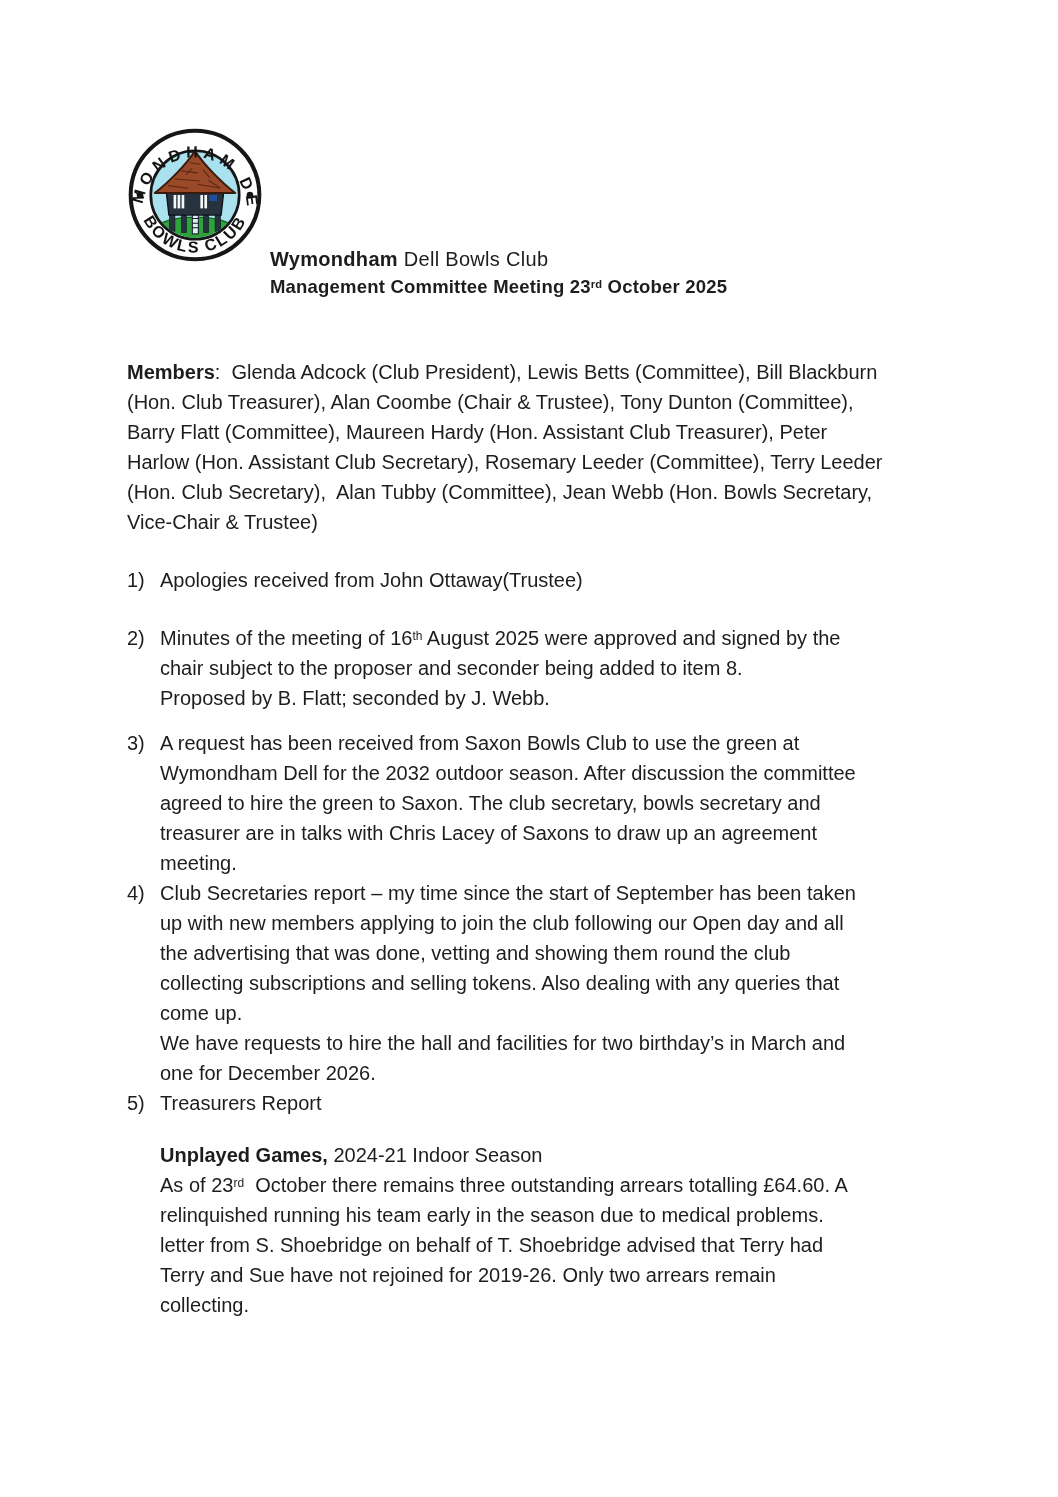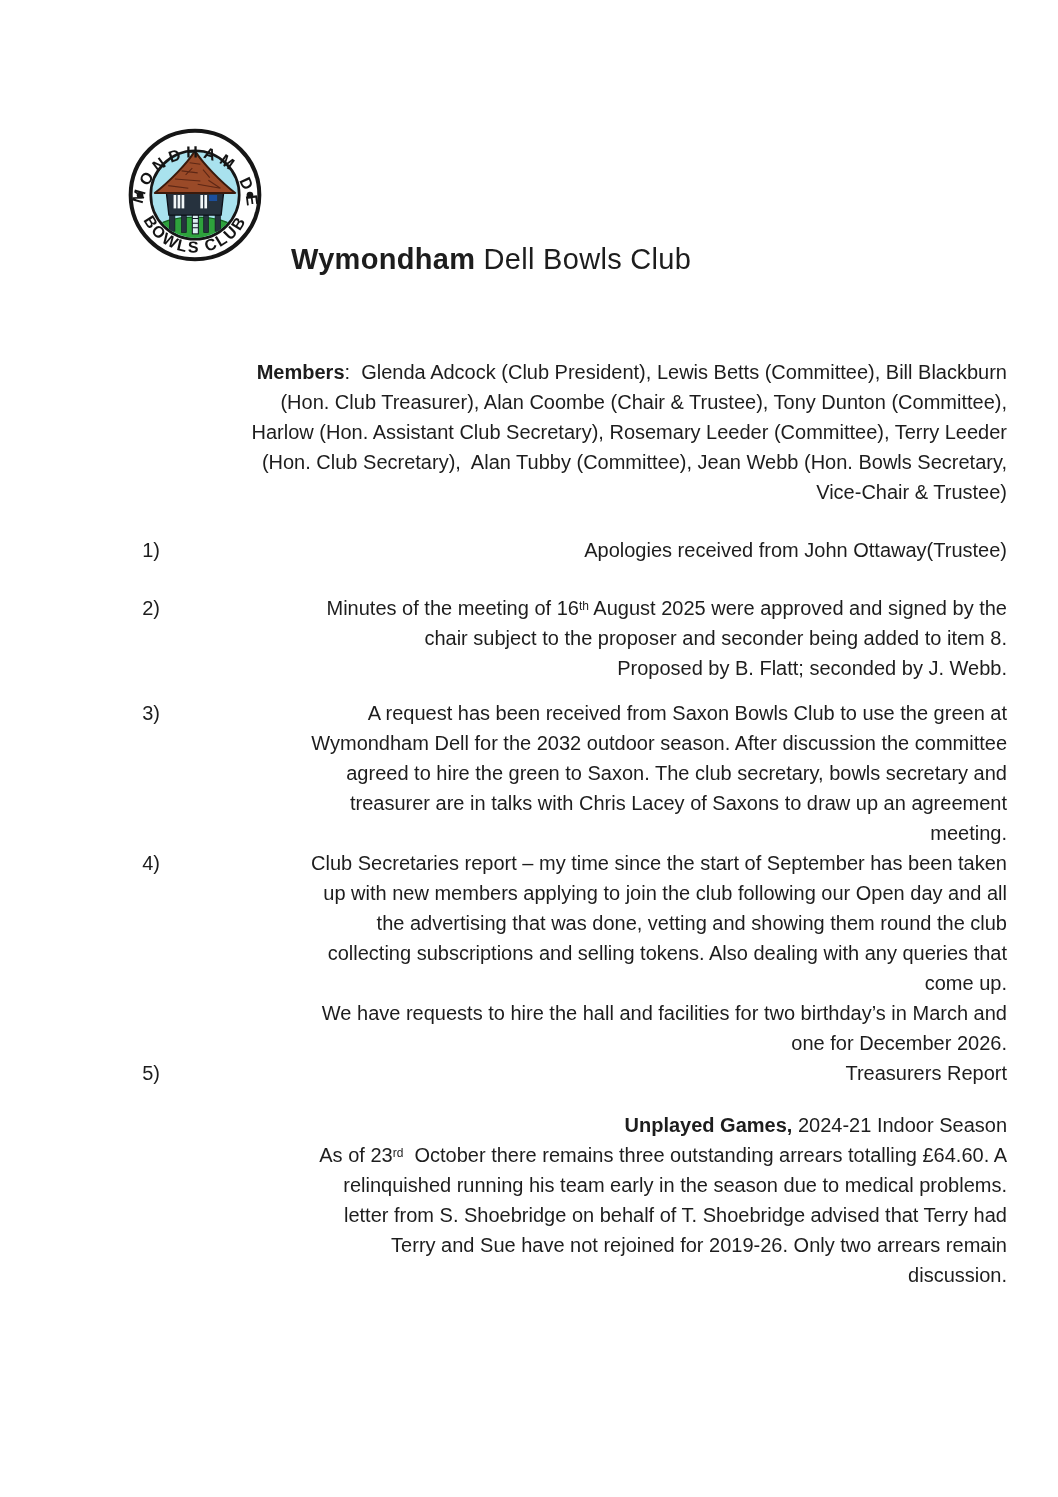--- a/index.html
+++ b/index.html
@@ -9,24 +9,24 @@
     background:#ffffff;
     font-family:"Liberation Sans",sans-serif;
     color:#1d1d1d;
     overflow:hidden;
   }
   
   .logo{position:absolute;left:128px;top:124px;width:134px;height:142px;}
   .logo text{font-family:"Liberation Sans",sans-serif;font-weight:bold;fill:#141414;}
   
   .header{position:absolute;left:270px;top:245px;}
-  .title{font-size:29px;line-height:29px;letter-spacing:.3px;white-space:pre;margin-left:21px;}
+  .title{font-size:20px;line-height:29px;letter-spacing:.3px;white-space:pre;}
   .subtitle{font-size:18.5px;font-weight:bold;line-height:25px;letter-spacing:.2px;white-space:pre;}
   
-  .docbody{position:absolute;left:127px;top:357px;width:880px;font-size:20px;text-align:right;}
+  .docbody{position:absolute;left:127px;top:357px;width:880px;font-size:20px;}
   .block{display:flex;}
   .num{flex:0 0 33px;width:33px;line-height:30px;}
   .indented-paragraph{padding-left:33px;}
   .txt{flex:1 1 auto;}
   .line{height:30px;line-height:30px;white-space:pre;}
   .b{font-weight:bold;}
   .sup{font-size:.6em;position:relative;top:-.45em;line-height:0;}
 </style>
 </head>
 <body>
@@ -88,27 +88,29 @@
     </text>
     <text font-size="24" letter-spacing="3">
       <textPath href="#arcBottom" startOffset="50%" text-anchor="middle">BOWLS CLUB</textPath>
     </text>
     <circle cx="18" cy="100" r="5" fill="#141414"></circle>
     <circle cx="182" cy="100" r="5" fill="#141414"></circle>
   </svg>
 
   <div class="header">
     <div class="title"><span class="b ">Wymondham</span><span class=""> Dell Bowls Club</span></div>
+    <div class="subtitle"><span class="">Management Committee Meeting 23</span><span class="sup">rd</span><span class=""> October 2025</span></div>
   </div>
 
   <div class="docbody">
       <div class="block paragraph" style="margin-top: 0px;">
         <div class="txt">
           <div class="line"><span class="b ">Members</span><span class="">:  Glenda Adcock (Club President), Lewis Betts (Committee), Bill Blackburn</span></div>
           <div class="line"><span class="">(Hon. Club Treasurer), Alan Coombe (Chair &amp; Trustee), Tony Dunton (Committee),</span></div>
+          <div class="line"><span class="">Barry Flatt (Committee), Maureen Hardy (Hon. Assistant Club Treasurer), Peter</span></div>
           <div class="line"><span class="">Harlow (Hon. Assistant Club Secretary), Rosemary Leeder (Committee), Terry Leeder</span></div>
           <div class="line"><span class="">(Hon. Club Secretary),  Alan Tubby (Committee), Jean Webb (Hon. Bowls Secretary,</span></div>
           <div class="line"><span class="">Vice-Chair &amp; Trustee)</span></div>
         </div>
       </div>
       <div class="block list-item" style="margin-top: 28px;">
         <div class="num">1)</div>
         <div class="txt">
           <div class="line"><span class="">Apologies received from John Ottaway(Trustee)</span></div>
         </div>
@@ -149,18 +151,18 @@
           <div class="line"><span class="">Treasurers Report</span></div>
         </div>
       </div>
       <div class="block indented-paragraph" style="margin-top: 22px;">
         <div class="txt">
           <div class="line"><span class="b ">Unplayed Games,</span><span class=""> 2024-21 Indoor Season</span></div>
           <div class="line"><span class="">As of 23</span><span class="sup">rd</span><span class="">  October there remains three outstanding arrears totalling £64.60. A</span></div>
           <div class="line"><span class="">relinquished running his team early in the season due to medical problems.</span></div>
           <div class="line"><span class="">letter from S. Shoebridge on behalf of T. Shoebridge advised that Terry had</span></div>
           <div class="line"><span class="">Terry and Sue have not rejoined for 2019-26. Only two arrears remain</span></div>
-          <div class="line"><span class="">discussion.</span></div>
+          <div class="line"><span class="">collecting.</span></div>
         </div>
       </div>
     </div>
 
 </div>
 
 </body></html>

